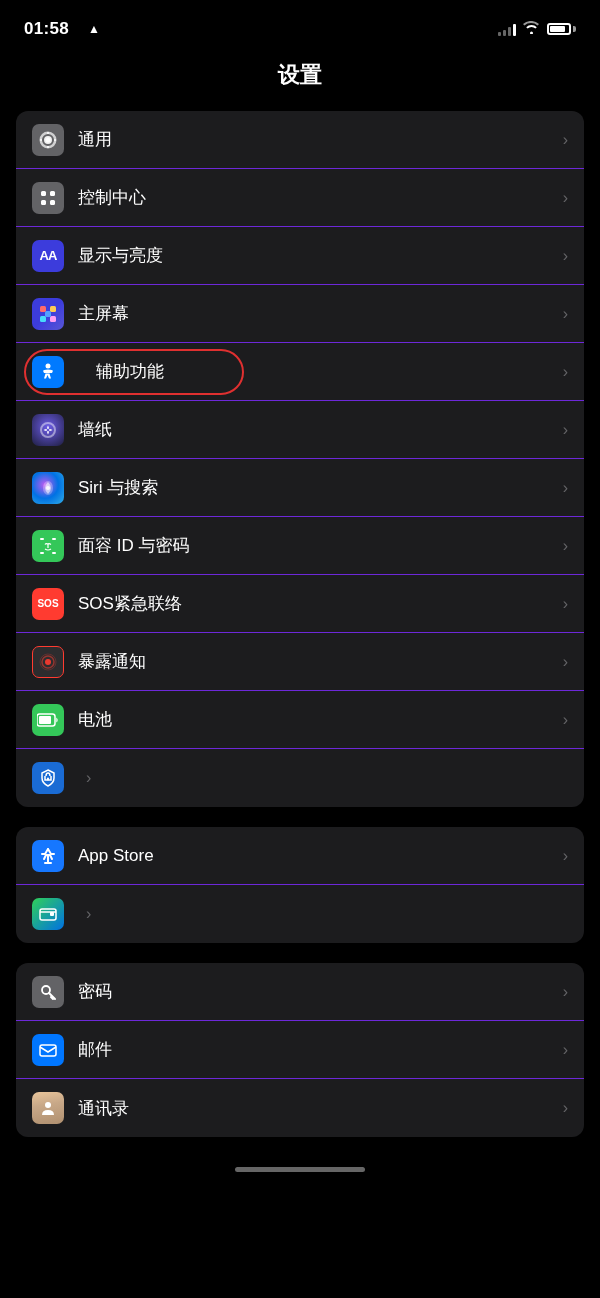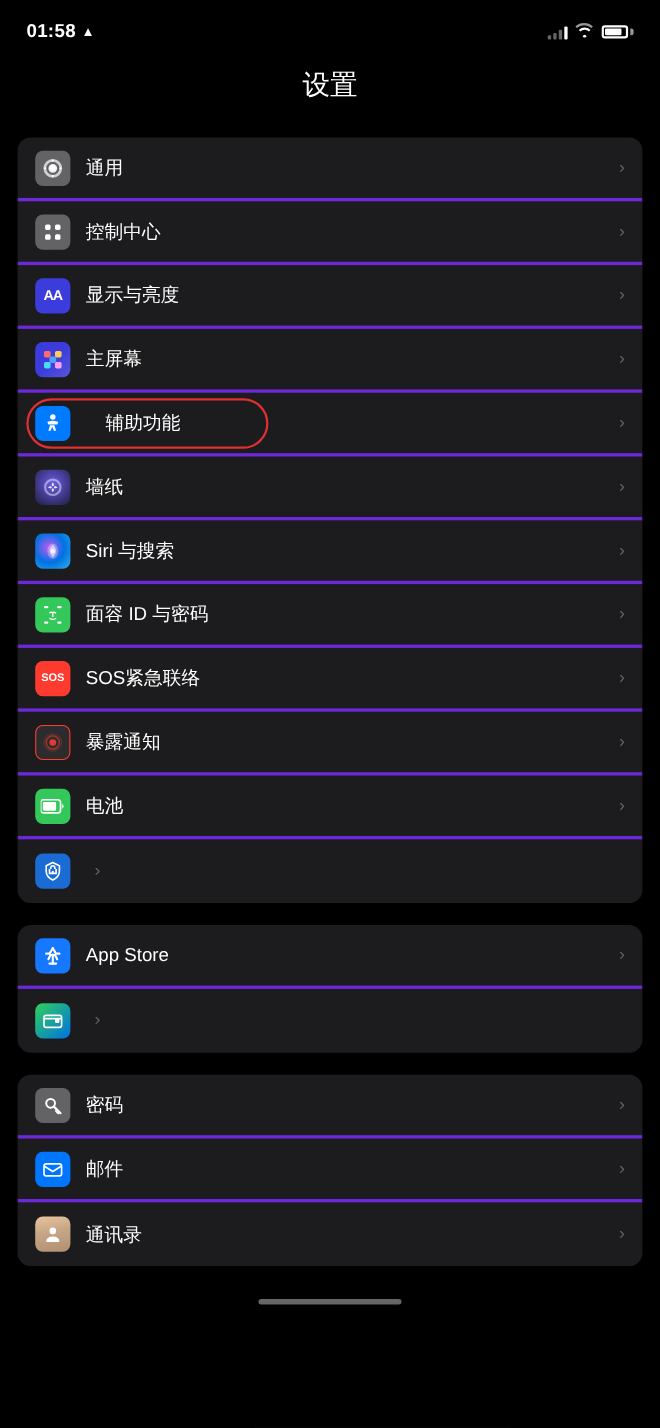--- a/index.html
+++ b/index.html
@@ -20,51 +20,51 @@
       align-items: center;
       padding: 14px 24px 8px 24px;
       height: 52px;
     }
     .status-time {
       font-size: 17px;
       font-weight: 600;
       letter-spacing: 0.3px;
       display: flex;
       align-items: center;
-      gap: 2px;
+      gap: 16px;
     }
     .status-icons {
       display: flex;
       align-items: center;
       gap: 7px;
     }
 
     
     .page-header {
       text-align: center;
-      padding: 8px 0 32px;
-      font-size: 25px;
-      font-weight: 400;
+      padding: 8px 0 21px;
+      font-size: 22px;
+      font-weight: 700;
       color: #fff;
     }
 
     
     .settings-group {
       background: #1c1c1e;
       border-radius: 12px;
       margin: 0 16px 20px 16px;
       overflow: hidden;
     }
 
     .settings-row {
       display: flex;
       align-items: center;
       padding: 0 16px;
       height: 58px;
-      border-bottom: 3px solid #6d28d9;
+      border-bottom: 1px solid #6d28d9;
       position: relative;
       cursor: pointer;
     }
     .settings-row:last-child {
       border-bottom: none;
     }
 
     .row-icon {
       width: 32px;
       height: 32px;

